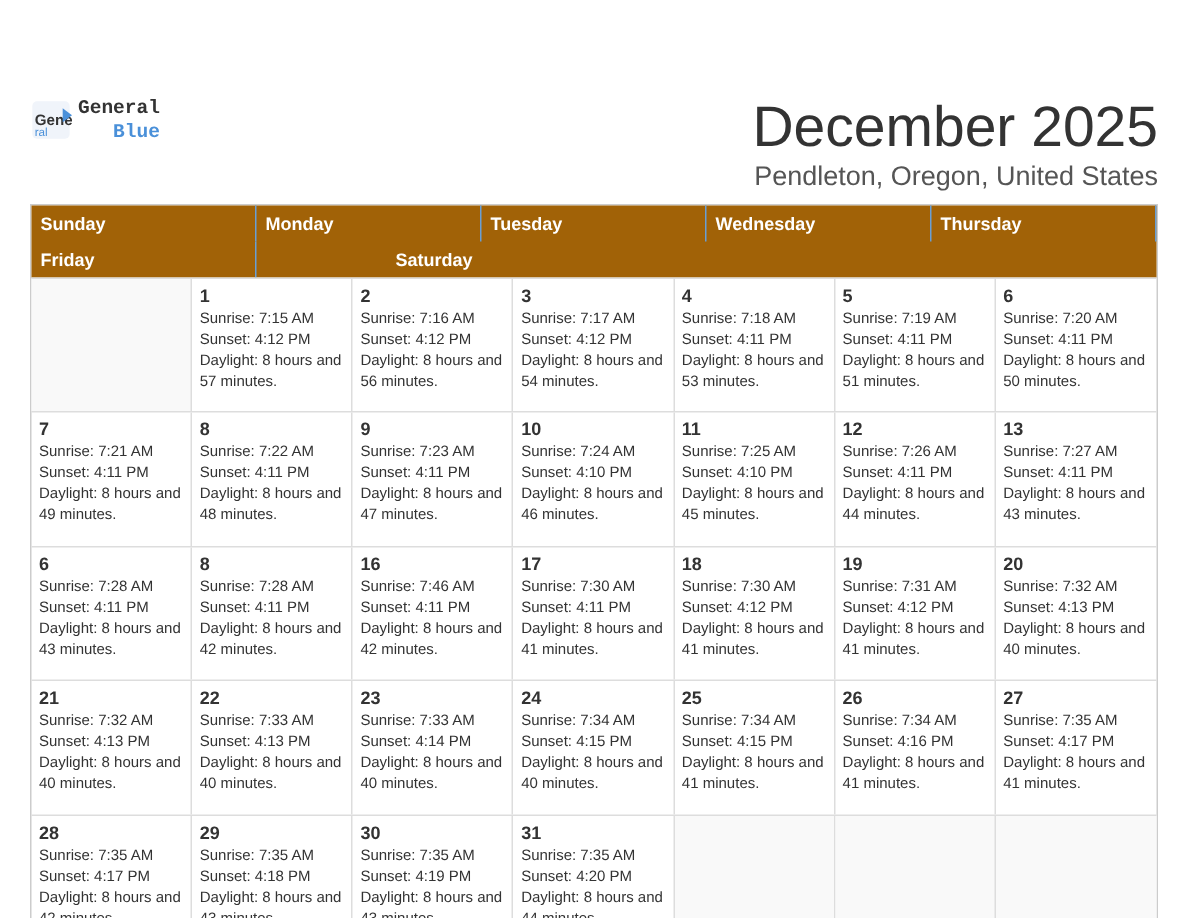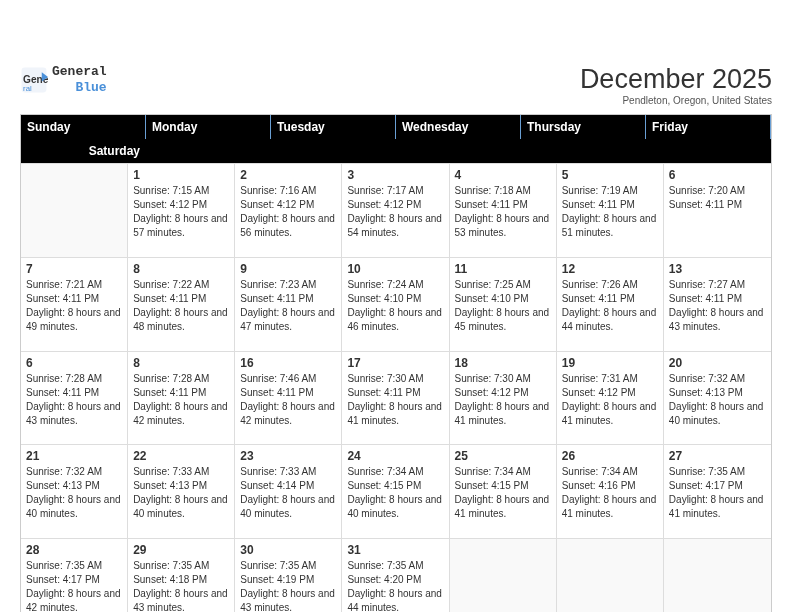--- a/index.html
+++ b/index.html
@@ -36,38 +36,38 @@
       line-height: 1.2;
     }
     .logo-icon {
       width: 28px;
       height: 28px;
     }
     .title-block {
       text-align: right;
     }
     .main-title {
-      font-size: 27px;
+      font-size: 38px;
       font-weight: normal;
       color: #333;
     }
     .subtitle {
-      font-size: 10px;
+      font-size: 18px;
       color: #555;
     }
     .calendar {
       flex: 1;
       display: flex;
       flex-direction: column;
       border: 1px solid #ccc;
     }
     .calendar-header {
       display: grid;
-      grid-template-columns: repeat(6, 1fr);
-      background: #000000;
+      grid-template-columns: repeat(5, 1fr);
+      background: #a16207;
     }
     .cal-header-cell {
       color: #fff;
       font-size: 12px;
       font-weight: bold;
       padding: 5px 6px;
       text-align: left;
       border-right: 1px solid #6a9fd4;
     }
     .cal-header-cell:last-child { border-right: none; text-align: right; }
@@ -166,20 +166,21 @@
           <div class="cal-cell">
             <span class="day-num">5</span>
             <span class="cell-line">Sunrise: 7:19 AM</span>
             <span class="cell-line">Sunset: 4:11 PM</span>
             <span class="cell-line">Daylight: 8 hours and 51 minutes.</span>
           </div>
           <div class="cal-cell">
             <span class="day-num">6</span>
             <span class="cell-line">Sunrise: 7:20 AM</span>
             <span class="cell-line">Sunset: 4:11 PM</span>
+            <span class="cell-line">Daylight: 8 hours and 50 minutes.</span>
           </div>
         </div>
         <div class="cal-row">
           <div class="cal-cell">
             <span class="day-num">7</span>
             <span class="cell-line">Sunrise: 7:21 AM</span>
             <span class="cell-line">Sunset: 4:11 PM</span>
             <span class="cell-line">Daylight: 8 hours and 49 minutes.</span>
           </div>
           <div class="cal-cell">

